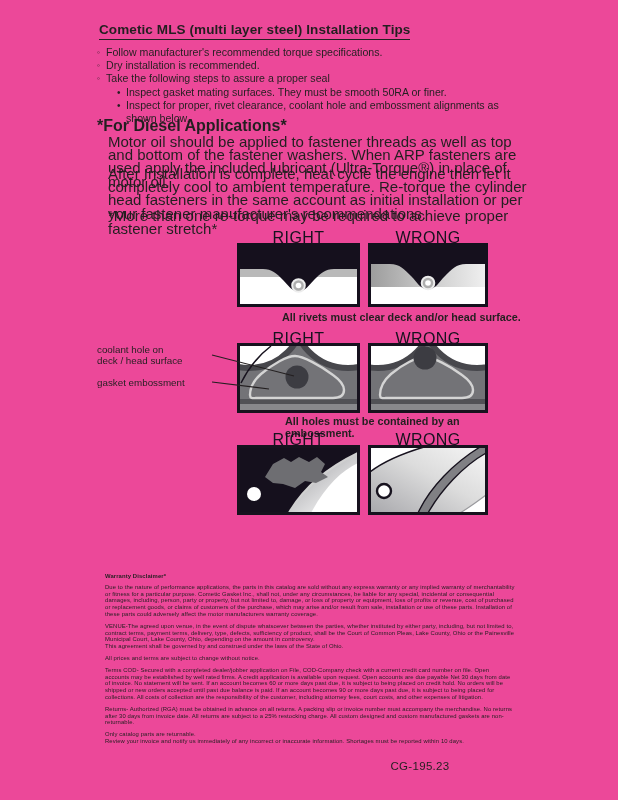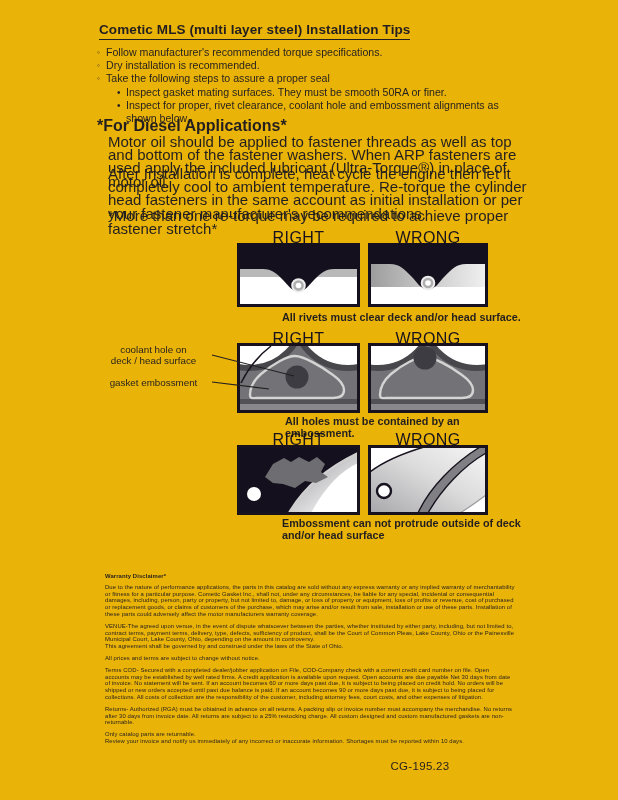--- a/index.html
+++ b/index.html
@@ -1,19 +1,19 @@
 <!DOCTYPE html>
 <html><head>
 <meta charset="utf-8">
 <style>
   * { margin:0; padding:0; box-sizing:border-box; }
   html,body { background:#ffffff; }
   .page {
     position:relative; width:618px; height:800px; margin:0 auto;
-    background:#eab308; color:#231f20;
+    background:#ec4899; color:#231f20;
     font-family:"Liberation Sans", sans-serif;
     overflow:hidden;
   }
   .abs { position:absolute; }
 
   .title {
     left:99px; top:22px;
     font-size:13.5px; font-weight:bold; letter-spacing:.1px;
     border-bottom:1.6px solid #231f20; padding-bottom:2px;
   }
@@ -28,21 +28,21 @@
   .para { left:108px; width:420px; font-size:15px; line-height:13.2px; }
   .p1 { top:135px; }
   .p2 { top:167px; }
   .p3 { top:209px; }
 
   .figures { left:97px; top:226px; width:424px; height:320px; }
   .fig-label { position:absolute; width:123px; text-align:center; font-size:16px; letter-spacing:.4px; color:#17121e; }
   .fig-label.w { width:120px; }
   .panel { position:absolute; }
   .caption { position:absolute; font-size:10.8px; font-weight:bold; line-height:12px;margin-left:45px; }
-  .side-label { position:absolute; left:0; width:113px; text-align:center; font-size:9.8px; line-height:11px; }
+  .side-label { position:absolute; left:0; width:113px; text-align:left; font-size:9.8px; line-height:11px; }
   .leader-svg { position:absolute; left:0; top:0; width:424px; height:320px; pointer-events:none; }
 
   .warranty { left:105px; top:573px; width:410px; font-size:5.9px; line-height:6.8px; letter-spacing:.1px; }
   .warranty .w-head { font-weight:bold; margin-bottom:4px; }
   .warranty p { margin:0 0 5px 0; }
   .warranty p.tight { margin-bottom:0; }
 
   .footer { left:330px; top:760px; width:180px; text-align:center; font-size:11.5px; letter-spacing:.3px; }
 </style>
 </head>
@@ -208,24 +208,20 @@
         <path d="M118,50 V68 H92 C102,62 110,56 118,50 Z" fill="#ffffff"></path>
         <path d="M92,68 C102,62 110,56 118,50" stroke="#9a9a9e" stroke-width="1.2" fill="none"></path>
         <path d="M112,2 C86,18 62,42 50,68 L60,68 C73,45 95,21 118,8 L118,2 Z" fill="#808084"></path>
         <path d="M112,2 C86,18 62,42 50,68" stroke="#17121e" stroke-width="1.4" fill="none"></path>
         <path d="M118,8 C95,21 73,45 60,68" stroke="#17121e" stroke-width="1.4" fill="none"></path>
         <circle cx="16" cy="46" r="7" fill="#ffffff" stroke="#17121e" stroke-width="2.4"></circle>
       </g>
       <rect x="1.5" y="1.5" width="117" height="67" fill="none" stroke="#17121e" stroke-width="3"></rect>
     </svg>
 
-    <div class="caption" style="left:140px; top:291px;">
-      <div>Embossment can not protrude outside of deck</div>
-      <div>and/or head surface</div>
-    </div>
   </div>
 
   <div class="abs warranty">
     <div class="w-head">Warranty Disclaimer*</div>
     <p>Due to the nature of performance applications, the parts in this catalog are sold without any express warranty or any implied warranty of merchantability or fitness for a particular purpose.  Cometic Gasket Inc., shall not, under any circumstances, be liable for any special, incidental or consequential damages, including, person, party or property, but not limited to, damage, or loss of property or equipment, loss of profits or revenue, cost of purchased or replacement goods, or claims of customers of the purchase, which may arise and/or result from sale, installation or use of these parts.  Installation of these parts could adversely affect the motor manufacturers warranty coverage.</p>
     <p class="tight">VENUE-The agreed upon venue, in the event of dispute whatsoever between the parties, whether instituted by either party, including, but not limited to, contract terms, payment terms, delivery, type, defects, sufficiency of product, shall be the Court of Common Pleas, Lake County, Ohio or the Painesville Municipal Court, Lake County, Ohio, depending on the amount in controversy.</p>
     <p>This agreement shall be governed by and construed under the laws of the State of Ohio.</p>
     <p>All prices and terms are subject to change without notice.</p>
     <p>Terms COD- Secured with a completed dealer/jobber application on File, COD-Company check with a current credit card number on file.  Open accounts may be established by well rated firms.  A credit application is available upon request.  Open accounts are due payable Net 30 days from date of invoice.  No statement will be sent.  If an account becomes 60 or more days past due, it is subject to being placed on credit hold.  No orders will be shipped or new orders accepted until past due balance is paid.  If an account becomes 90 or more days past due, it is subject to being placed for collections.  All costs of collection are the responsibility of the customer, including attorney fees, court costs, and other expenses of litigation.</p>
     <p>Returns- Authorized (RGA) must be obtained in advance on all returns.  A packing slip or invoice number must accompany the merchandise.  No returns after 30 days from invoice date.  All returns are subject to a 25% restocking charge.  All custom designed and custom manufactured gaskets are non-returnable.</p>

